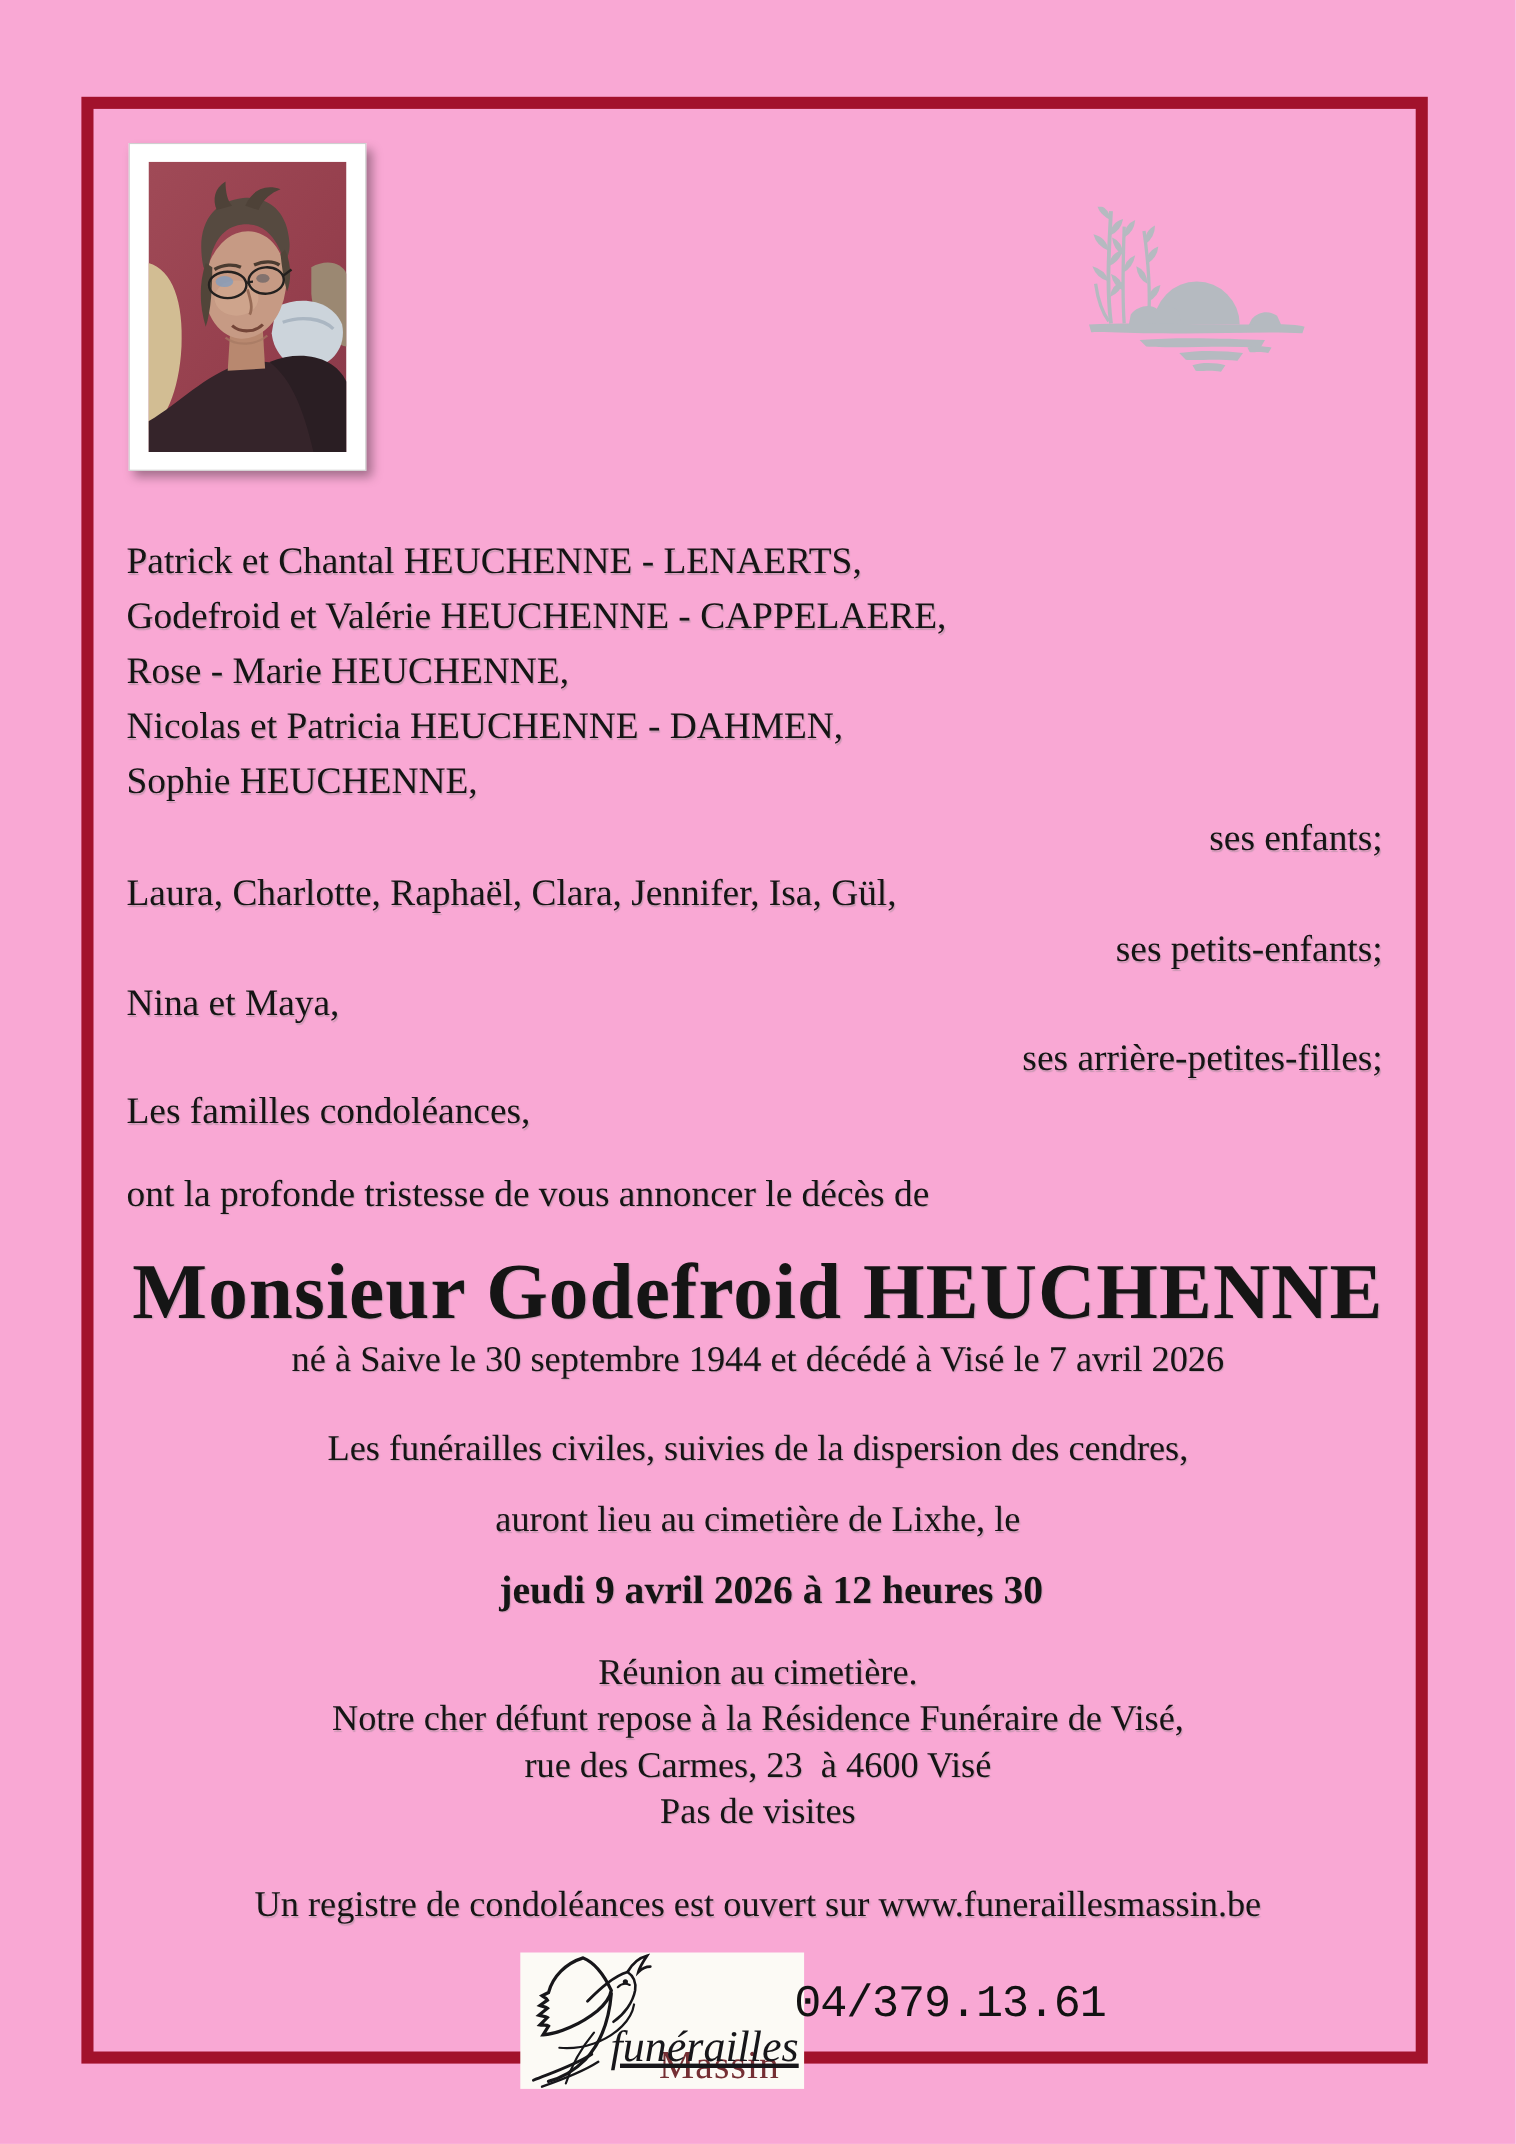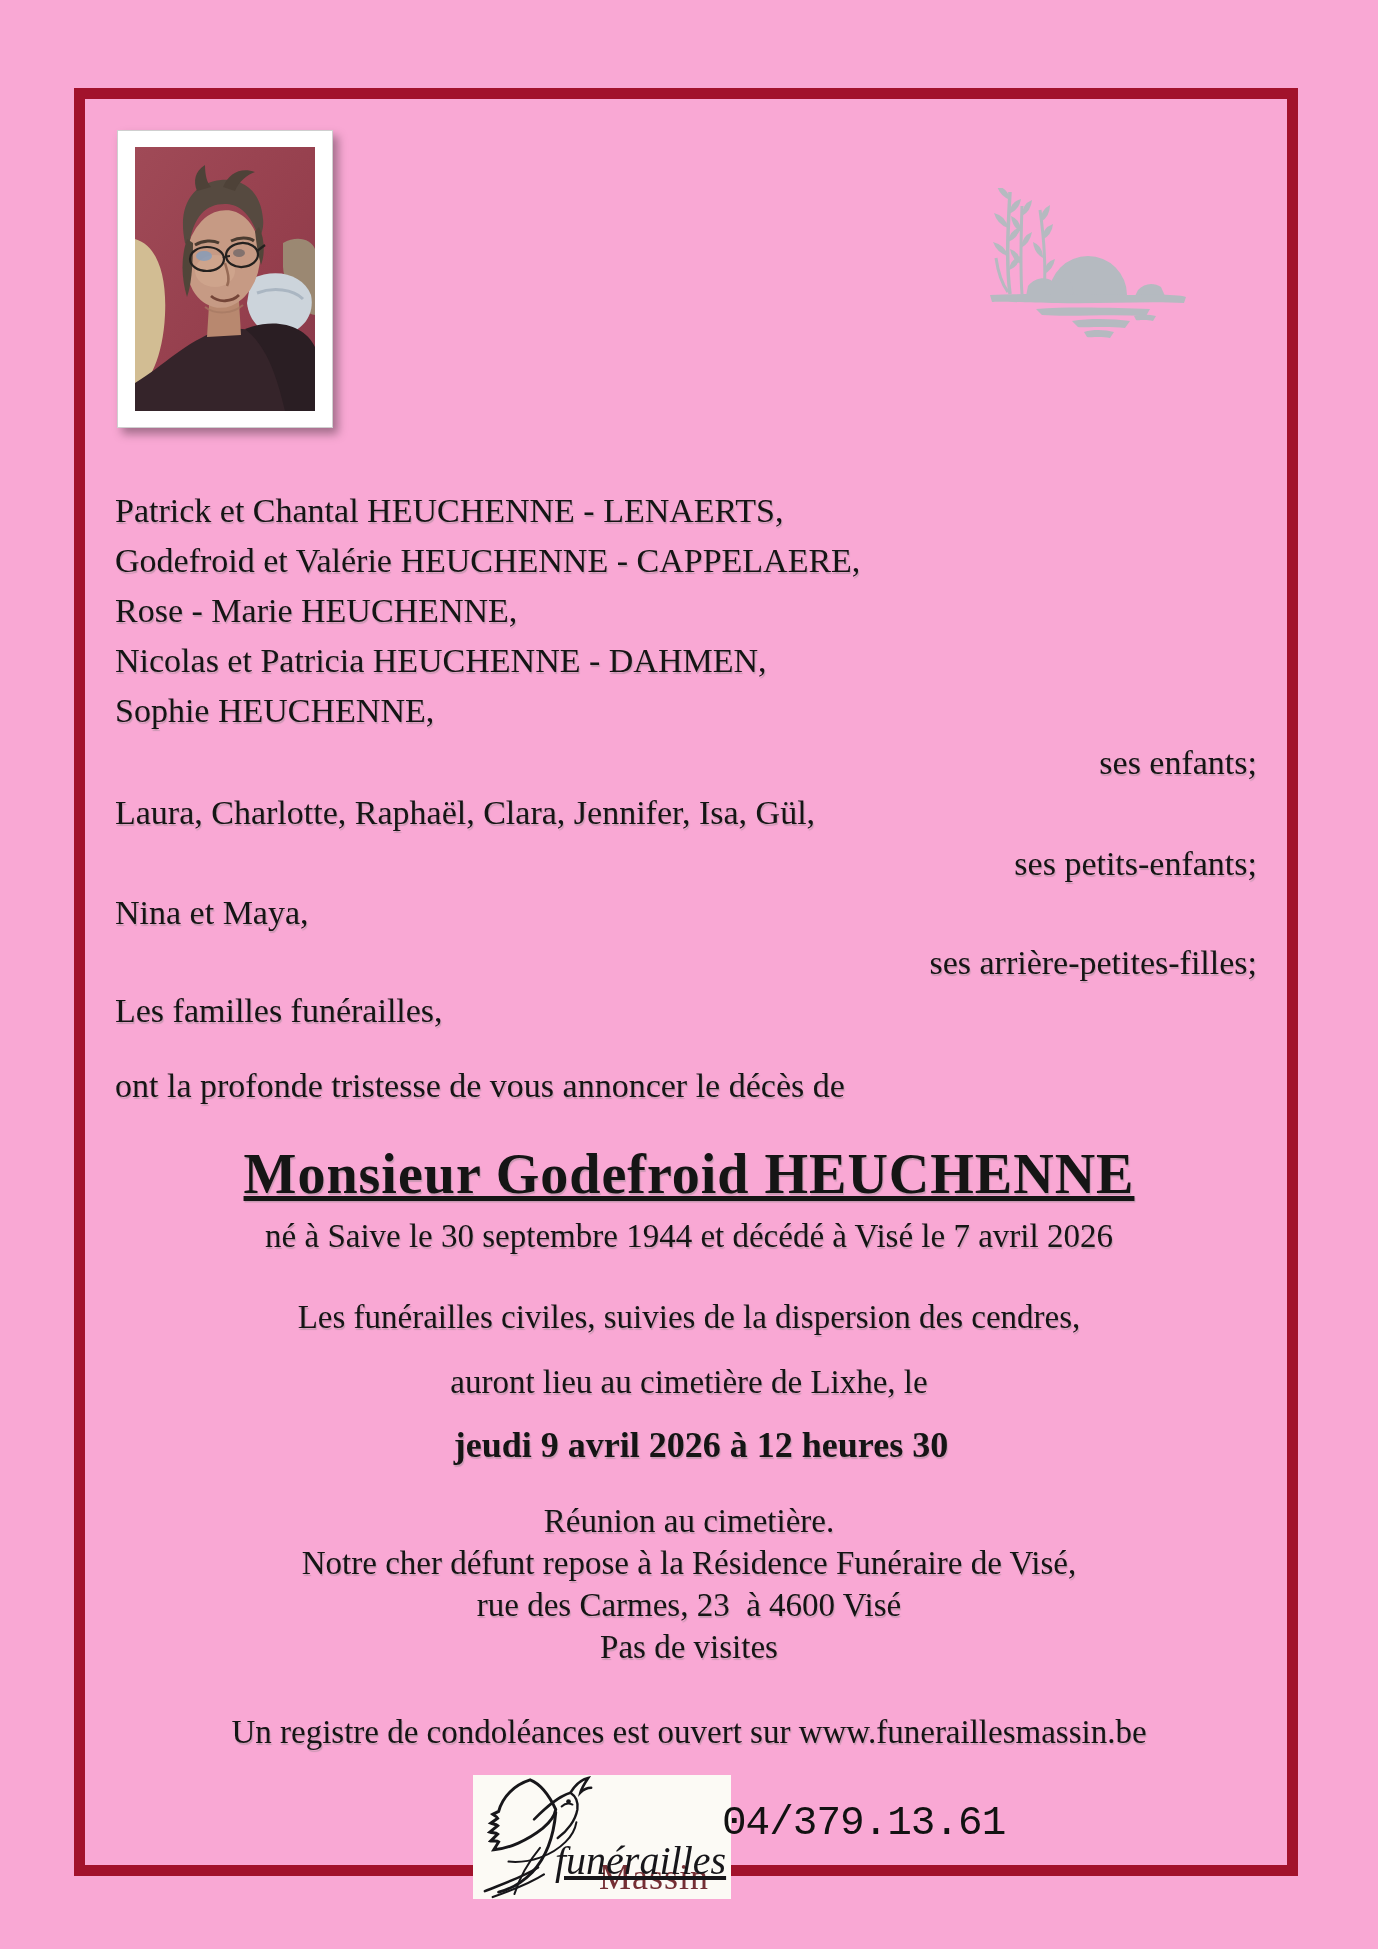--- a/index.html
+++ b/index.html
@@ -14,21 +14,21 @@
   .t{
     position:absolute;font-family:"Liberation Serif",serif;color:#151515;
     white-space:pre;z-index:3;
     text-shadow:1px 1.5px 1px rgba(125,125,125,0.38);
   }
   .l{left:115px;}
   .r{right:121px;}
   .c{left:86px;width:1206px;text-align:center;}
   .body-size{font-size:34px;line-height:44px;}
   .mid-size{font-size:33px;line-height:43px;}
-  .title-size{font-size:56px;line-height:62px;font-weight:bold;letter-spacing:1px;text-decoration:underline;}
+  .title-size{font-size:72px;line-height:62px;font-weight:bold;letter-spacing:1px;}
   .date-size{font-size:36px;line-height:50px;font-weight:bold;padding-left:12px;}
   .photo-frame{
     position:absolute;left:117px;top:130px;width:216px;height:298px;
     background:#ffffff;box-sizing:border-box;border:1px solid #cfcfcf;
     box-shadow:5px 6px 9px rgba(0,0,0,0.35);
     display:flex;align-items:center;justify-content:center;z-index:2;
   }
   .photo-frame svg{filter:blur(0.6px);}
   .sunset{position:absolute;left:988px;top:188px;width:200px;height:156px;z-index:2;}
   .logo-box{
@@ -148,21 +148,21 @@
   <div class="t l body-size" style="top:489px">Patrick et Chantal HEUCHENNE - LENAERTS,</div>
   <div class="t l body-size" style="top:539px">Godefroid et Valérie HEUCHENNE - CAPPELAERE,</div>
   <div class="t l body-size" style="top:589px">Rose - Marie HEUCHENNE,</div>
   <div class="t l body-size" style="top:639px">Nicolas et Patricia HEUCHENNE - DAHMEN,</div>
   <div class="t l body-size" style="top:689px">Sophie HEUCHENNE,</div>
   <div class="t r body-size" style="top:741px">ses enfants;</div>
   <div class="t l body-size" style="top:791px">Laura, Charlotte, Raphaël, Clara, Jennifer, Isa, Gül,</div>
   <div class="t r body-size" style="top:842px">ses petits-enfants;</div>
   <div class="t l body-size" style="top:891px">Nina et Maya,</div>
   <div class="t r body-size" style="top:941px">ses arrière-petites-filles;</div>
-  <div class="t l body-size" style="top:989px">Les familles funérailles,</div>
+  <div class="t l body-size" style="top:989px">Les familles condoléances,</div>
 
   <div class="t l body-size" style="top:1064px">ont la profonde tristesse de vous annoncer le décès de</div>
 
   <div class="t c title-size" style="top:1143px">Monsieur Godefroid HEUCHENNE</div>
   <div class="t c mid-size" style="top:1215px">né à Saive le 30 septembre 1944 et décédé à Visé le 7 avril 2026</div>
 
   <div class="t c mid-size" style="top:1296px">Les funérailles civiles, suivies de la dispersion des cendres,</div>
   <div class="t c mid-size" style="top:1361px">auront lieu au cimetière de Lixhe, le</div>
   <div class="t c date-size" style="top:1420px">jeudi 9 avril 2026 à 12 heures 30</div>
   <div class="t c mid-size" style="top:1500px">Réunion au cimetière.</div>

